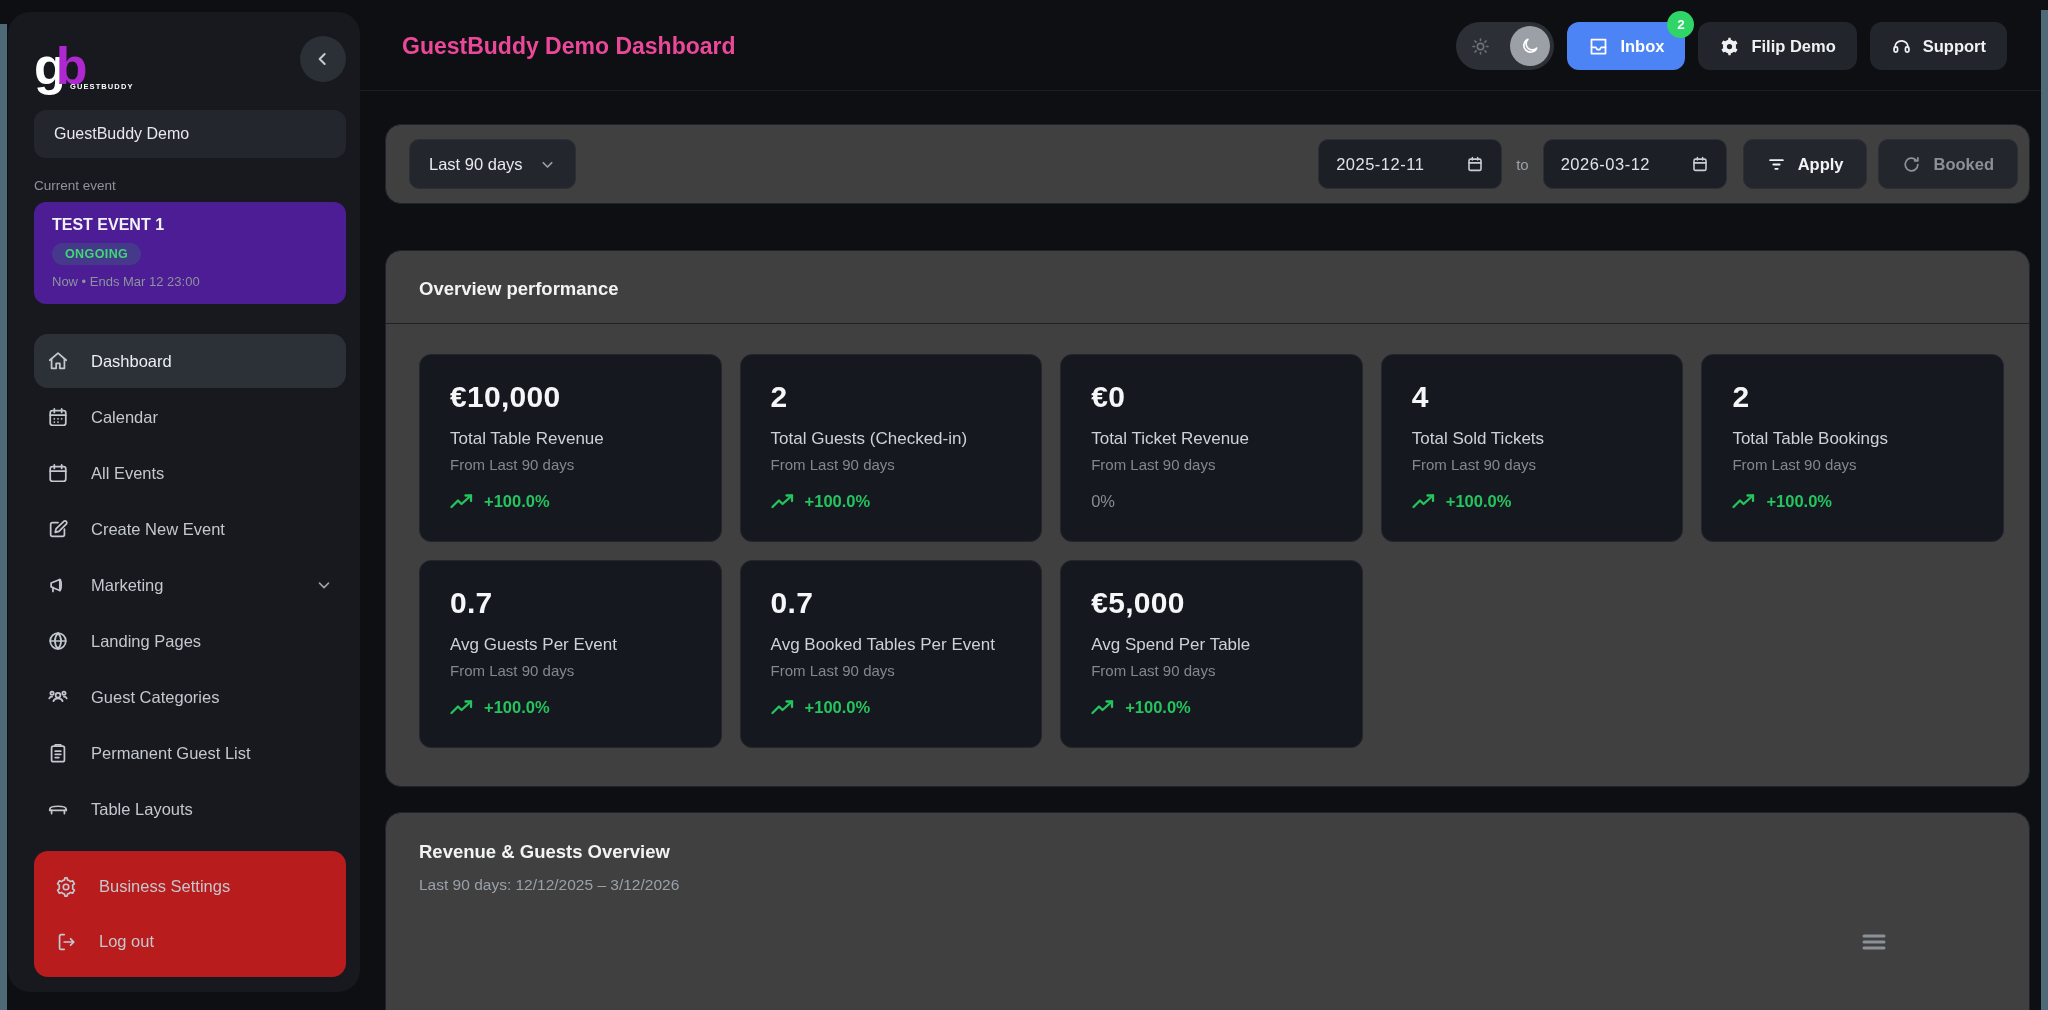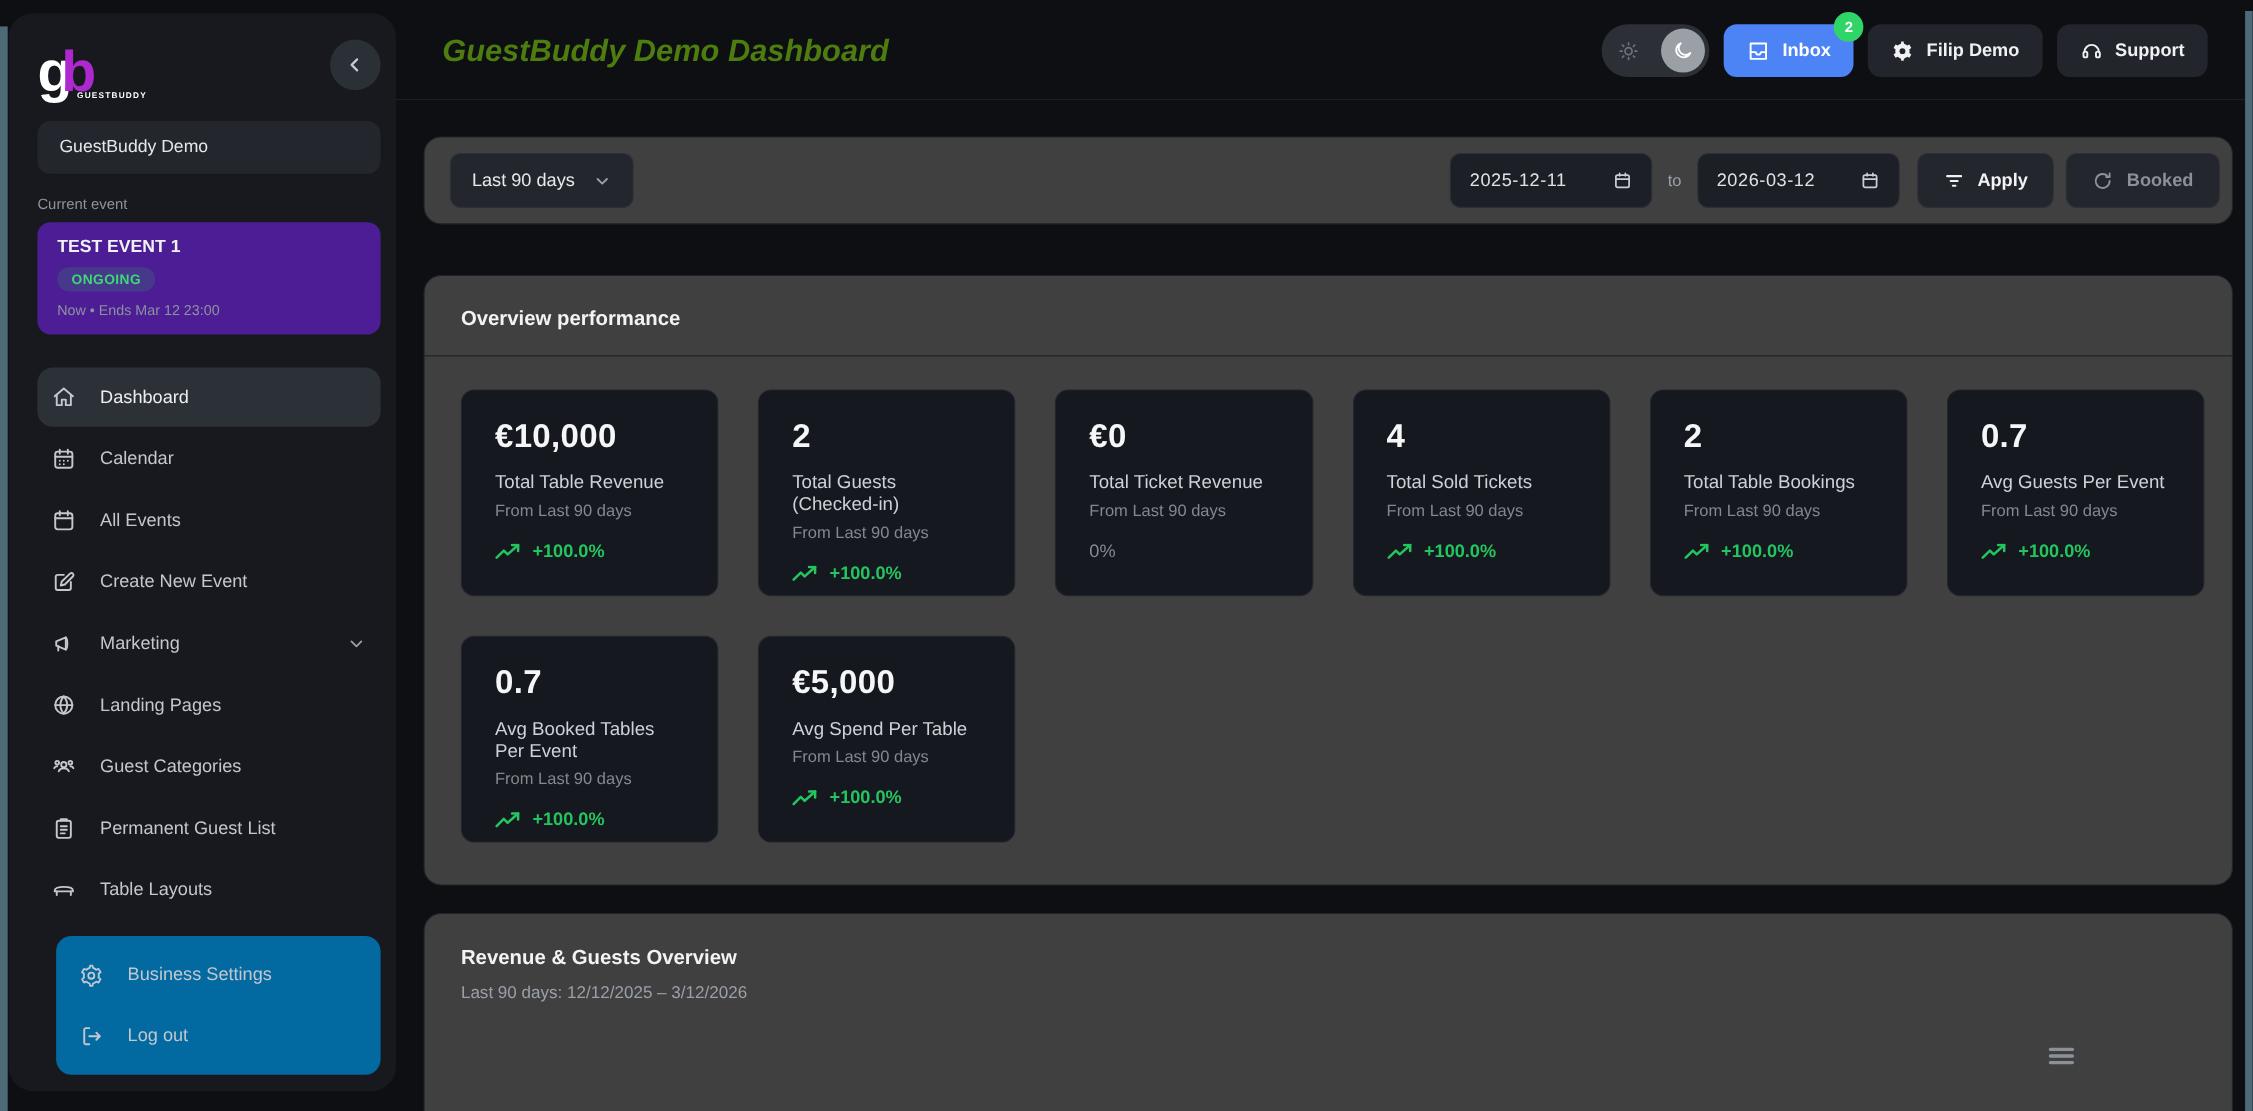--- a/index.html
+++ b/index.html
@@ -50,32 +50,32 @@
   .nav-item {
     height:54px; display:flex; align-items:center; gap:22px;
     padding:0 13px; border-radius:14px; color:#c3c7ce; font-size:16.5px; cursor:pointer;
     margin-bottom:2px;
   }
   .nav-item .nav-icon { width:22px; height:22px; color:#c3c7ce; flex:none; }
   .nav-item.active { background:#2c3037; color:#eceef1; }
   .nav-item .chev { margin-left:auto; color:#9aa0a8; }
 
   .sb-footer {
-    position:absolute; left:43px; right:14px; bottom:15px;
-    background:#0369a1; border-radius:14px; padding:8px 0; z-index:5;
+    position:absolute; left:26px; right:14px; bottom:15px;
+    background:#b91c1c; border-radius:14px; padding:8px 0; z-index:5;
   }
   .sb-footer .nav-item { margin:0 8px; height:55px; }
 
   
   .main { position:absolute; left:360px; right:7px; top:0; bottom:0; }
   .main-header {
     display:flex; align-items:center; justify-content:space-between;
     padding:22px 34px 20px 42px; border-bottom:1px solid #1b1e24;
   }
-  .page-title { font-size:28px; font-weight:700; color:#4d7c0f;font-style:italic; }
+  .page-title { font-size:23px; font-weight:700; color:#ec4899; }
   .header-controls { display:flex; align-items:center; gap:13px; }
 
   .theme-toggle {
     position:relative; width:98px; height:48px; border-radius:999px; background:#2c3036;
     display:flex; align-items:center; cursor:pointer;
   }
   .sun-icon { position:absolute; left:15px; color:#6d737b; }
   .moon-knob {
     position:absolute; right:4px; width:40px; height:40px; border-radius:50%;
     background:#9aa0a6; display:flex; align-items:center; justify-content:center; color:#ffffff;
@@ -115,21 +115,21 @@
     height:50px; border-radius:10px; background:#23262d; border:1px solid #2b2f36;
     display:flex; align-items:center; gap:12px; padding:0 23px; font-size:16.5px; cursor:pointer;
   }
   .fbtn.apply { color:#f2f3f5; font-weight:700; margin-left:5px; }
   .fbtn.reset { color:#8b9197; font-weight:600; }
 
   .overview-card { margin:46px 11px 0 25px; }
   .section-title-row { padding:27px 33px 23px; border-bottom:1px solid #1d2026; }
   .section-title { font-size:18.5px; font-weight:700; color:#f2f3f5; }
   .stat-grid {
-    display:grid; grid-template-columns:repeat(6,1fr); gap:36px;
+    display:grid; grid-template-columns:repeat(5,1fr); gap:18px;
     padding:30px 25px 38px 33px;
   }
   .stat-card {
     background:#15181e; border:1px solid #23262c; border-radius:12px;
     height:188px; padding:25px 30px;
   }
   .stat-value { font-size:30px; font-weight:800; color:#f5f6f8; letter-spacing:.3px; }
   .stat-label { margin-top:15px; font-size:17px; color:#ced2d8; }
   .stat-sub   { margin-top:7px;  font-size:15px; color:#83888f; }
   .stat-change{

